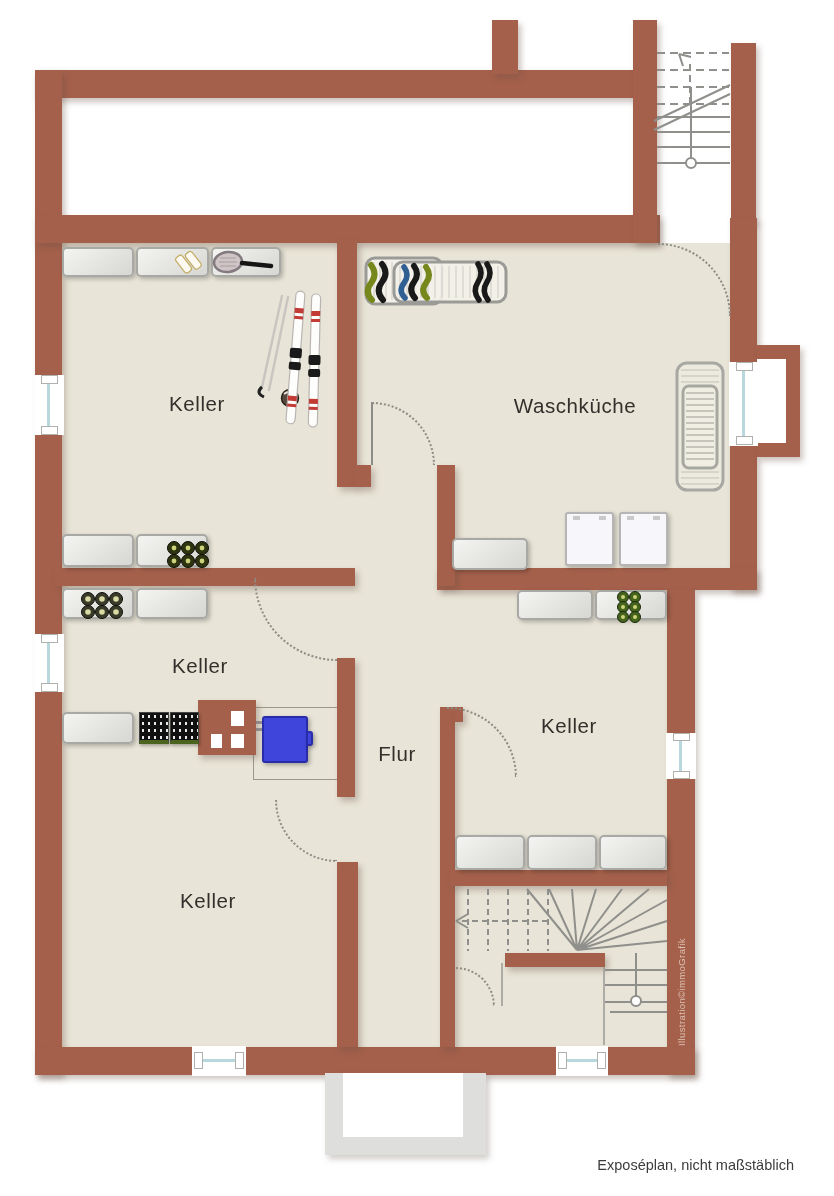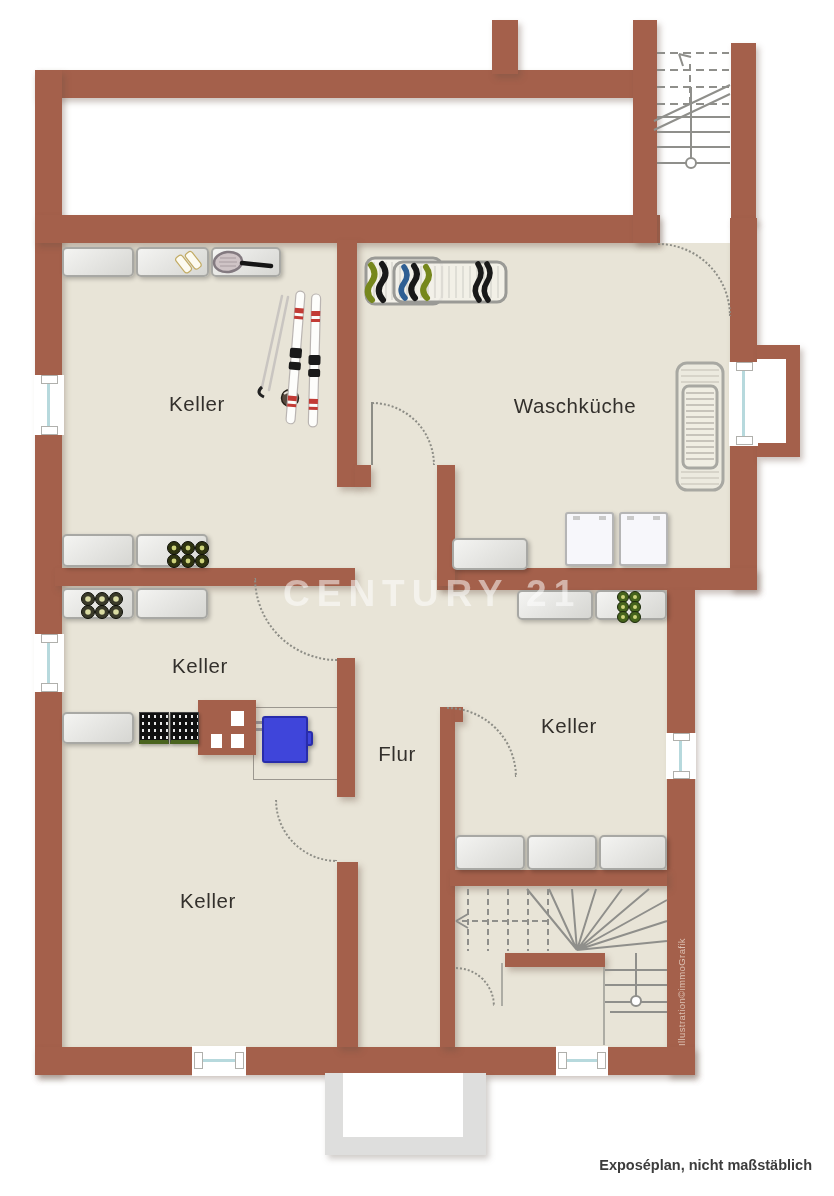--- a/index.html
+++ b/index.html
@@ -274,25 +274,24 @@
   </svg>
 
   <div class="arc" style="left:658px;top:243px;width:73px;height:73px;border-top:2px dotted #8d8d86;border-right:2px dotted #8d8d86;border-top-right-radius:100%;"></div>
   <div class="arc" style="left:372px;top:402px;width:63px;height:63px;border-top:2px dotted #8d8d86;border-right:2px dotted #8d8d86;border-top-right-radius:100%;"></div>
   <div class="leafless" style="left:371px;top:402px;width:2px;height:63px;"></div>
   <div class="arc" style="left:254px;top:578px;width:83px;height:83px;border-left:2px dotted #8d8d86;border-bottom:2px dotted #8d8d86;border-bottom-left-radius:100%;"></div>
   <div class="arc" style="left:447px;top:707px;width:70px;height:70px;border-top:2px dotted #8d8d86;border-right:2px dotted #8d8d86;border-top-right-radius:100%;"></div>
   <div class="arc" style="left:275px;top:800px;width:62px;height:62px;border-left:2px dotted #8d8d86;border-bottom:2px dotted #8d8d86;border-bottom-left-radius:100%;"></div>
   <div class="arc" style="left:456px;top:967px;width:39px;height:39px;border-top:2px dotted #8d8d86;border-right:2px dotted #8d8d86;border-top-right-radius:100%;"></div>
 
-  <div class="watermark" style="left:283px;top:573px;">CENTURY 21</div>
 
   <div class="room-label" style="left:197px;top:404px;">Keller</div>
   <div class="room-label" style="left:542px;top:406px;margin-left:33px;">Waschküche</div>
   <div class="room-label" style="left:200px;top:666px;">Keller</div>
   <div class="room-label" style="left:569px;top:726px;">Keller</div>
   <div class="room-label" style="left:397px;top:754px;">Flur</div>
   <div class="room-label" style="left:208px;top:901px;">Keller</div>
 
   <div class="credit" style="left:681px;top:992px;">Illustration©immoGrafik</div>
-  <div class="caption" style="right:22px;top:1157px;font-weight:bold;">Exposéplan, nicht maßstäblich</div>
+  <div class="caption" style="right:40px;top:1157px;">Exposéplan, nicht maßstäblich</div>
 
 </div>
 
 </body></html>

